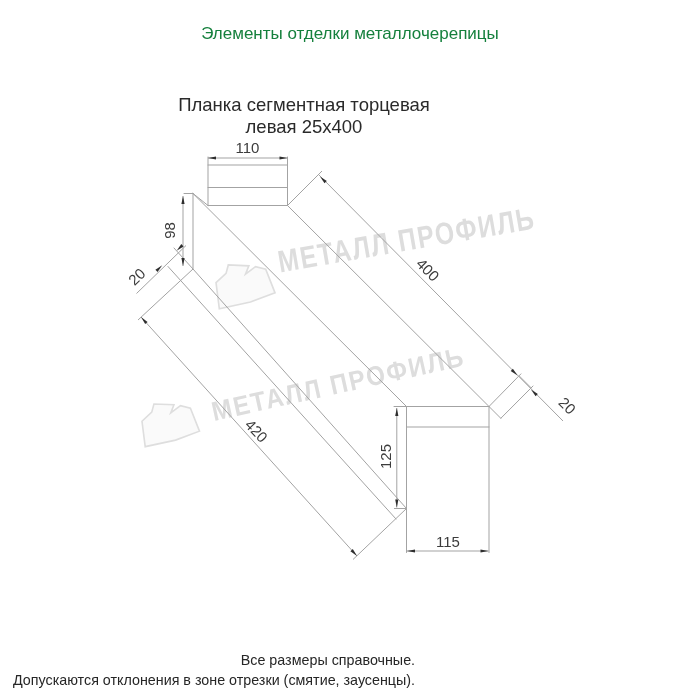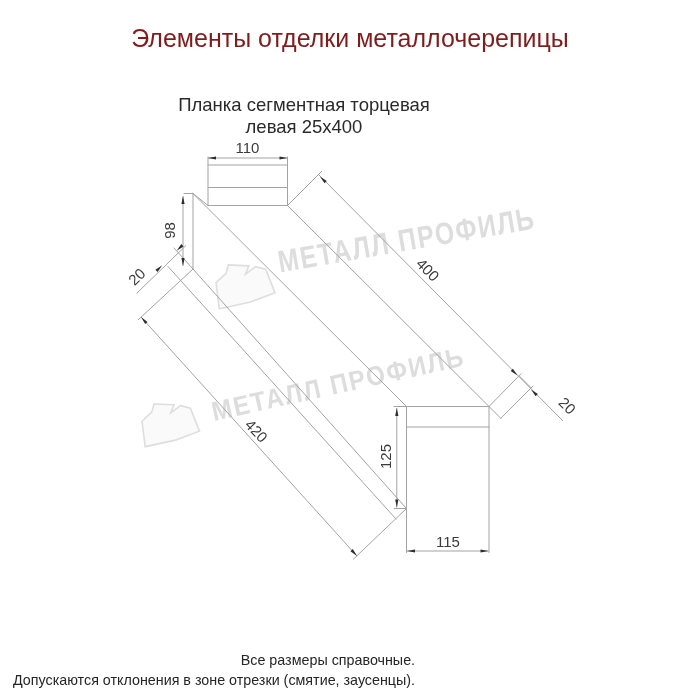--- a/index.html
+++ b/index.html
@@ -3,21 +3,21 @@
 <meta charset="utf-8">
 <style>
 html,body{margin:0;padding:0;}
 body{width:700px;height:700px;background:#ffffff;position:relative;overflow:hidden;
 font-family:"Liberation Sans",sans-serif;}
 .abs{position:absolute;}
 </style>
 </head>
 <body>
 
-<div class="abs" style="left:0;top:24px;width:700px;text-align:center;font-size:25px;color:#7f1d1d;">Элементы отделки металлочерепицы</div>
+<div class="abs" style="left:0;top:24px;width:700px;text-align:center;font-size:17px;color:#15803d;">Элементы отделки металлочерепицы</div>
 
 <div class="abs" style="left:0;top:94px;width:608px;text-align:center;font-size:18.5px;line-height:22px;color:#2a2a2a;">Планка сегментная торцевая<br>левая 25x400</div>
 
 <svg class="abs" style="left:0;top:0;" width="700" height="700" viewBox="0 0 700 700">
 
   <g stroke="#dedede" stroke-width="1.4" fill="#fafafa">
     <path transform="translate(29.7,-218) scale(1.18)" d="M157.9,424.3 L166.4,416.4 L168.3,409.3 L185.7,410 L182.9,417.1 L191.4,410.7 L200,412.9 L207.9,432.9 L187.1,440.7 L160.7,446.4 Z"></path>
   </g>
   <g transform="rotate(-9.8 280 272.5) translate(280,272.5) scale(0.80,1)">
     <text x="0" y="0" font-size="31" font-weight="bold" letter-spacing="2" fill="#dddddd">МЕТАЛЛ ПРОФИЛЬ</text>

